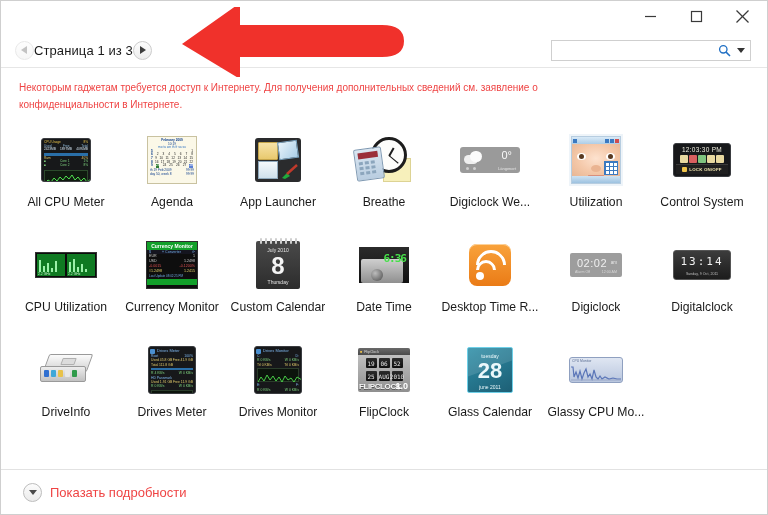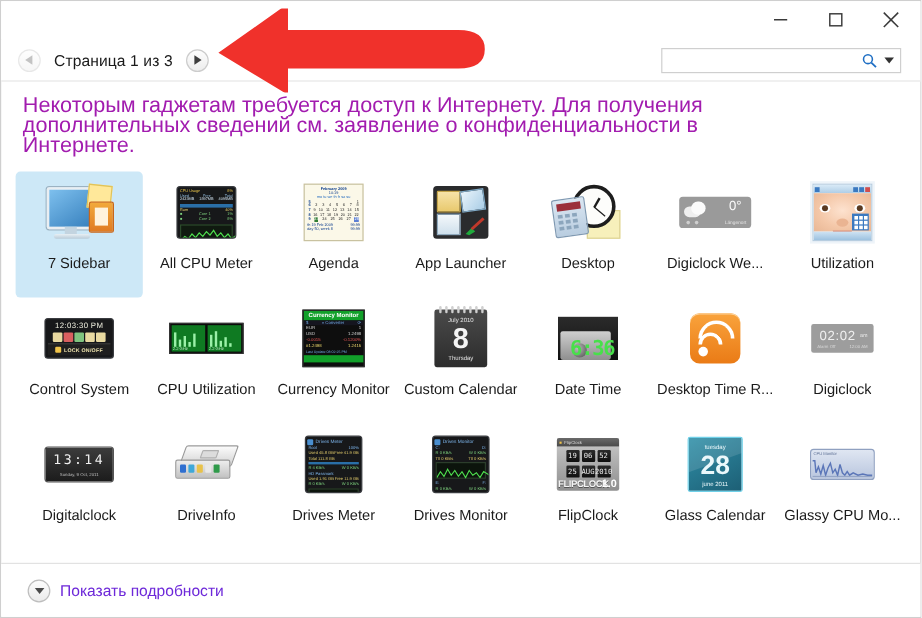--- a/index.html
+++ b/index.html
@@ -32,21 +32,21 @@
   .wbtn.close{margin-right:2px;}
 
   
   .navbar{
     position:relative;height:34px;flex:0 0 34px;
     display:flex;align-items:center;
     padding:0 10px 0 14px;
     background:#ffffff;
     border-bottom:1px solid #e6e6e6;
   }
-  .nav-left{display:flex;align-items:center;gap:11px;}
+  .nav-left{display:flex;align-items:center;gap:0;}
   .circ-btn{
     width:19px;height:19px;border-radius:50%;
     background:linear-gradient(#fdfdfd,#ededed);
     border:1px solid #cccccc;
     display:flex;align-items:center;justify-content:center;
     box-sizing:border-box;
   }
   .circ-btn.dim{opacity:.45;}
   .circ-btn .tri{
     width:0;height:0;border-top:4px solid transparent;border-bottom:4px solid transparent;
@@ -73,21 +73,21 @@
   .caret-dn{
     width:0;height:0;border-left:4px solid transparent;border-right:4px solid transparent;
     border-top:5px solid #333;margin-left:6px;margin-right:1px;
   }
 
   
   .infobar{
     flex:0 0 auto;padding:11px 18px 9px 18px;
   }
   .infotext{
-    font-size:18px;line-height:17px;color:#a21caf;max-width:615px;
+    font-size:10px;line-height:17px;color:#ef4444;max-width:615px;
   }
 
   
   .gridwrap{flex:1;position:relative;padding:4px 12px 0 12px;}
   .grid{
     display:grid;
     grid-template-columns:repeat(7,1fr);
     grid-auto-rows:105px;
     column-gap:0px;row-gap:0px;
   }
@@ -224,21 +224,21 @@
   .ccal .mo{font-size:5px;margin-top:6px;color:#e4e4e4;}
   .ccal .num{font-size:24px;line-height:24px;font-weight:bold;margin-top:1px;}
   .ccal .dw{font-size:5px;margin-top:1px;color:#e4e4e4;}
 
   
   .dt{width:50px;height:36px;background:linear-gradient(#2b2b2b,#111);position:relative;overflow:hidden;}
   .dt .body{position:absolute;left:2px;bottom:0;width:42px;height:24px;
     background:linear-gradient(#cfcfcf,#8f8f8f);border-radius:2px;}
   .dt .knob{position:absolute;left:12px;bottom:2px;width:12px;height:12px;border-radius:50%;
     background:radial-gradient(circle at 35% 35%,#bdbdbd,#4a4a4a);}
-  .dt .time{position:absolute;right:3px;top:17px;color:#47e04a;font-size:17px;font-weight:bold;
+  .dt .time{position:absolute;right:3px;top:5px;color:#47e04a;font-size:11px;font-weight:bold;
     font-family:"DejaVu Sans Mono",monospace;letter-spacing:-1px;}
 
   
   .rss{width:42px;height:42px;border-radius:8px;background:linear-gradient(#f9a33c,#ea7b16);
     position:relative;box-shadow:inset 0 1px 0 #fdd29a;}
   .rss .d{position:absolute;left:7px;bottom:6px;width:8px;height:8px;border-radius:50%;background:#fff;}
   .rss .a1,.rss .a2{position:absolute;left:7px;bottom:6px;border:3px solid #fff;
     border-right-color:transparent;border-bottom-color:transparent;border-radius:50%;
     transform:rotate(45deg);}
   .rss .a1{width:14px;height:14px;}
@@ -313,21 +313,21 @@
     display:flex;align-items:center;padding-left:22px;background:#fff;
   }
   .details{display:flex;align-items:center;gap:8px;}
   .chev{
     width:19px;height:19px;border-radius:50%;
     background:linear-gradient(#fcfcfc,#ebebeb);border:1px solid #bdbdbd;
     display:flex;align-items:center;justify-content:center;box-sizing:border-box;
   }
   .chev .v{width:0;height:0;border-left:4px solid transparent;border-right:4px solid transparent;
     border-top:5px solid #4a4a4a;margin-top:1px;}
-  .details-label{font-size:13px;color:#6d28d9;}
+  .details-label{font-size:13px;color:#ef4444;}
 
   
   .arrow{position:absolute;left:175px;top:6px;width:230px;height:70px;pointer-events:none;}
 </style>
 </head>
 <body>
 
 <div class="window">
 
   <div class="titlebar">
@@ -372,34 +372,20 @@
     </div>
   </div>
 
   <div class="infobar">
     <div class="infotext">Некоторым гаджетам требуется доступ к Интернету. Для получения дополнительных сведений см. заявление о конфиденциальности в Интернете.</div>
   </div>
 
   <div class="gridwrap">
     <div class="grid">
 
-      <div class="cell selected">
-        <div class="thumb">
-          <div class="sb-mon">
-            <div class="sb-screen"></div>
-              <div class="sb-stand"></div>
-              <div class="sb-base"></div>
-            <div class="sb-note"></div>
-              <div class="sb-card">
-                <i></i>
-              </div>
-          </div>
-        </div>
-        <div class="glabel">7 Sidebar</div>
-      </div>
 
       <div class="cell">
         <div class="thumb">
           <div class="cpum panel dark tiny">
             <div class="t">
                 <span>CPU Usage</span>
                 <span>8%</span>
               </div>
             <div class="r" style="color:#8fb8d8">
                 <span>Used</span>
@@ -535,21 +521,21 @@
                 <div class="k" style="left:15px;top:12px"></div>
               <div class="k" style="left:3px;top:17px"></div>
                 <div class="k" style="left:9px;top:17px"></div>
                 <div class="k" style="left:15px;top:17px"></div>
               <div class="k" style="left:3px;top:22px"></div>
                 <div class="k" style="left:9px;top:22px"></div>
                 <div class="k" style="left:15px;top:22px"></div>
             </div>
           </div>
         </div>
-        <div class="glabel">Desktop</div>
+        <div class="glabel">Breathe</div>
       </div>
 
       <div class="cell">
         <div class="thumb">
           <div class="chw">
             <div class="cl">
                 <i class="c1"></i>
                 <i class="c2"></i>
               </div>
             <span class="dot" style="left:6px"></span>

